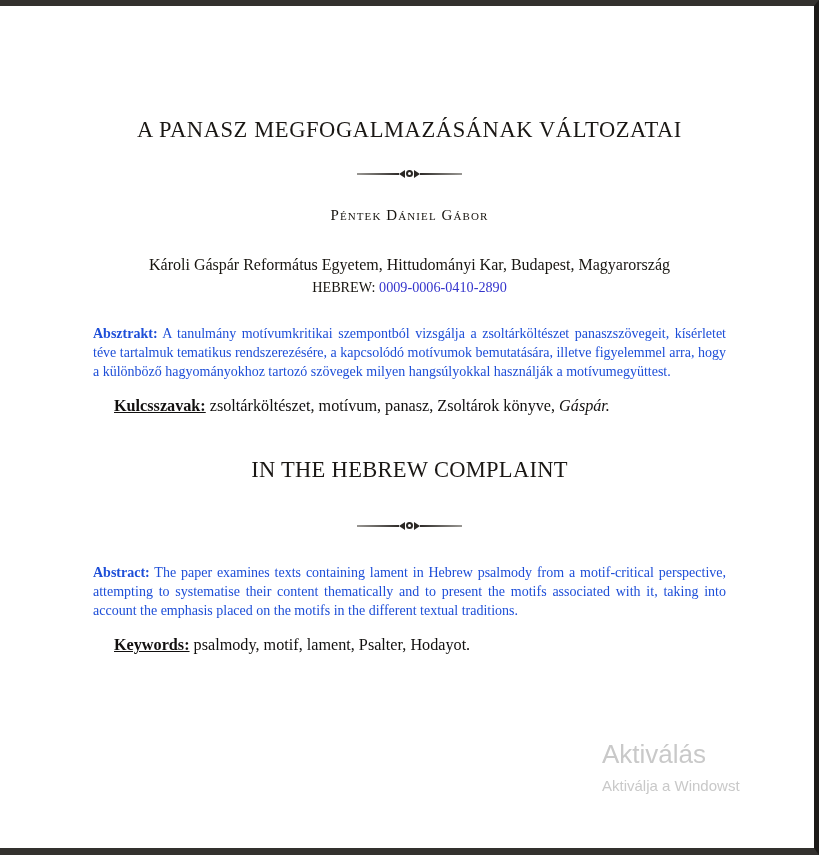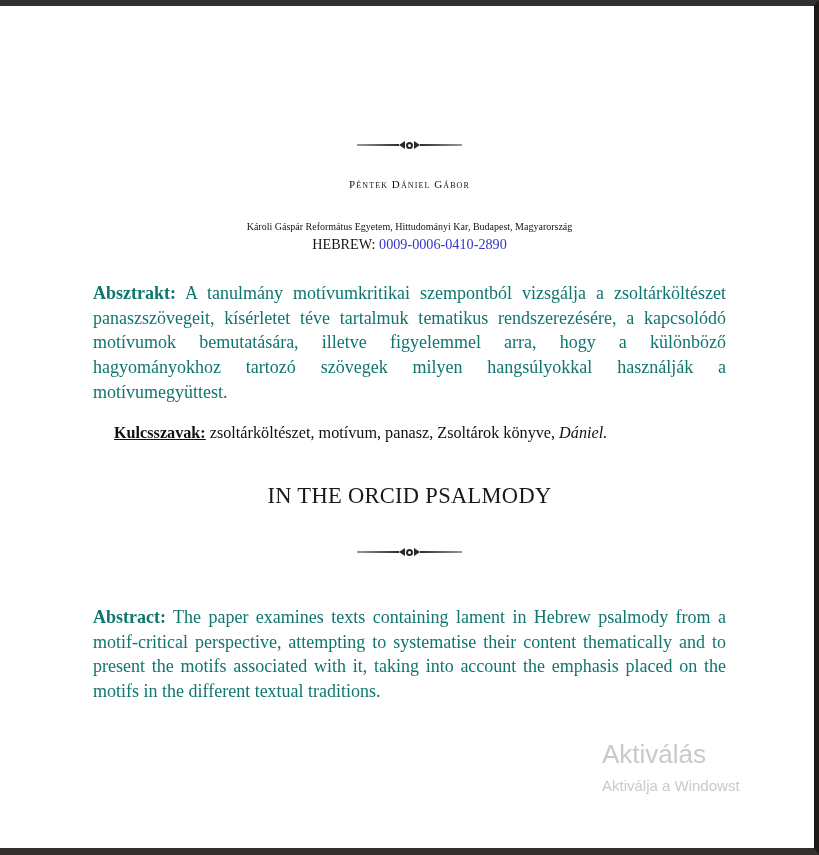--- a/index.html
+++ b/index.html
@@ -86,54 +86,54 @@
     background: #ffffff;
   }
 
   .ornament-1 { margin-top: 22px; }
   .ornament-2 { margin-top: 34px; }
 
   
   .author {
     text-align: center;
     margin-top: 26px;
-    font-size: 11px;
+    font-size: 15px;
     font-variant: small-caps;
     letter-spacing: 1.1px;
     color: #17140f;
   }
   .affiliation {
     text-align: center;
     margin-top: 29px;
-    font-size: 10px;
+    font-size: 16px;
     line-height: 1.5;
     color: #17140f;
   }
   .orcid-line {
     text-align: center;
     font-size: 14.2px;
     line-height: 1.5;
     color: #17140f;
   }
   .orcid-id {
     color: #3333cc;
   }
 
   
   .abstract {
     margin-top: 26px;
-    font-size: 18px;
+    font-size: 14px;
     line-height: 1.365;
     text-align: justify;
     text-justify: inter-word;
-    color: #0f766e;
+    color: #1d4ed8;
     hyphens: auto;
   }
   .abstract.en {
-    margin-top: 46px;
+    margin-top: 30px;
   }
   .abstract-label {
     font-weight: bold;
   }
   .keywords {
     text-indent: 21px;
     margin-top: 0;
     text-align: left;
     font-size: 16.2px;
     line-height: 1.365;
@@ -167,20 +167,21 @@
     white-space: nowrap;
   }
 </style>
 </head>
 <body>
 
 <div id="viewer">
   <div id="page">
 
     <h1 class="doc-title title-hu">
+      <span class="title-line">A PANASZ MEGFOGALMAZÁSÁNAK VÁLTOZATAI</span>
     </h1>
 
     <div class="ornament ornament-1">
       <span class="orn-rule left"></span>
       <span class="orn-tri l"></span>
       <span class="orn-dot"></span>
       <span class="orn-tri r"></span>
       <span class="orn-rule right"></span>
     </div>
 
@@ -192,39 +193,43 @@
       <a class="orcid-id" href="#" style="text-decoration:none;">0009-0006-0410-2890</a>
     </div>
 
     <p class="abstract hu">
       <span class="abstract-label">Absztrakt:</span>
       <span>A tanulmány motívumkritikai szempontból vizsgálja a zsoltárköltészet panaszszövegeit, kísérletet téve tartalmuk tematikus rendszerezésére, a kapcsolódó motívumok bemutatására, illetve figyelemmel arra, hogy a különböző hagyományokhoz tartozó szövegek milyen hangsúlyokkal használják a motívumegyüttest.</span>
     </p>
     <p class="keywords">
       <span class="keywords-label">Kulcsszavak:</span>
       <span>zsoltárköltészet, motívum, panasz, Zsoltárok könyve,</span>
-      <span class="kw-italic">Dániel.</span>
+      <span class="kw-italic">Gáspár.</span>
     </p>
 
     <h1 class="doc-title title-en">
-      <span class="title-line">IN THE ORCID PSALMODY</span>
+      <span class="title-line">IN THE HEBREW COMPLAINT</span>
     </h1>
 
     <div class="ornament ornament-2">
       <span class="orn-rule left"></span>
       <span class="orn-tri l"></span>
       <span class="orn-dot"></span>
       <span class="orn-tri r"></span>
       <span class="orn-rule right"></span>
     </div>
 
     <p class="abstract en">
       <span class="abstract-label">Abstract:</span>
       <span>The paper examines texts containing lament in Hebrew psalmody from a motif-critical perspective, attempting to systematise their content thematically and to present the motifs associated with it, taking into account the emphasis placed on the motifs in the different textual traditions.</span>
     </p>
+    <p class="keywords">
+      <span class="keywords-label">Keywords:</span>
+      <span>psalmody, motif, lament, Psalter, Hodayot.</span>
+    </p>
 
     <div class="watermark">
       <div class="wm-title">Aktiválás</div>
       <div class="wm-sub">Aktiválja a Windowst</div>
     </div>
 
   </div>
 </div>
 
 </body></html>

